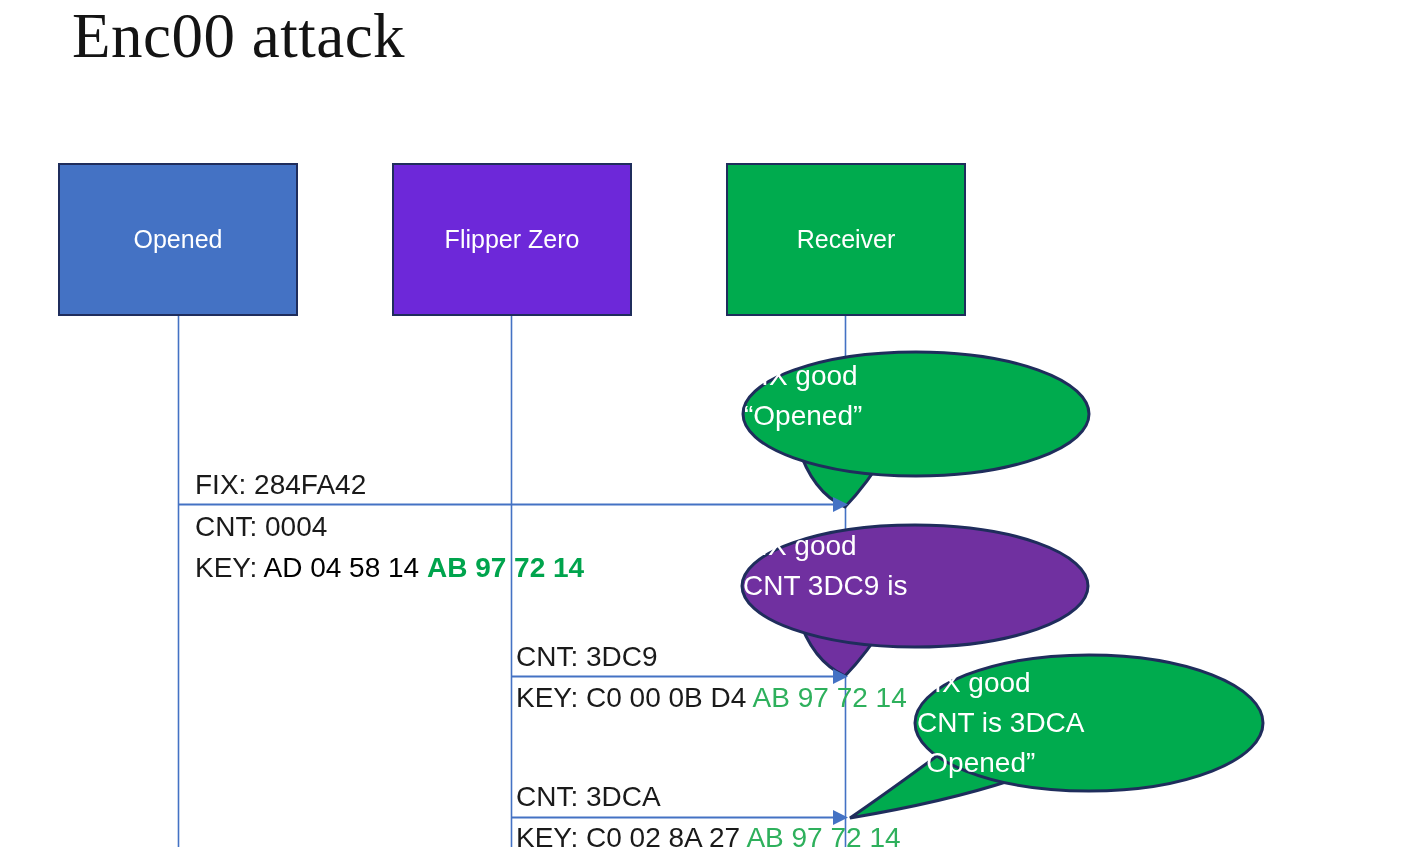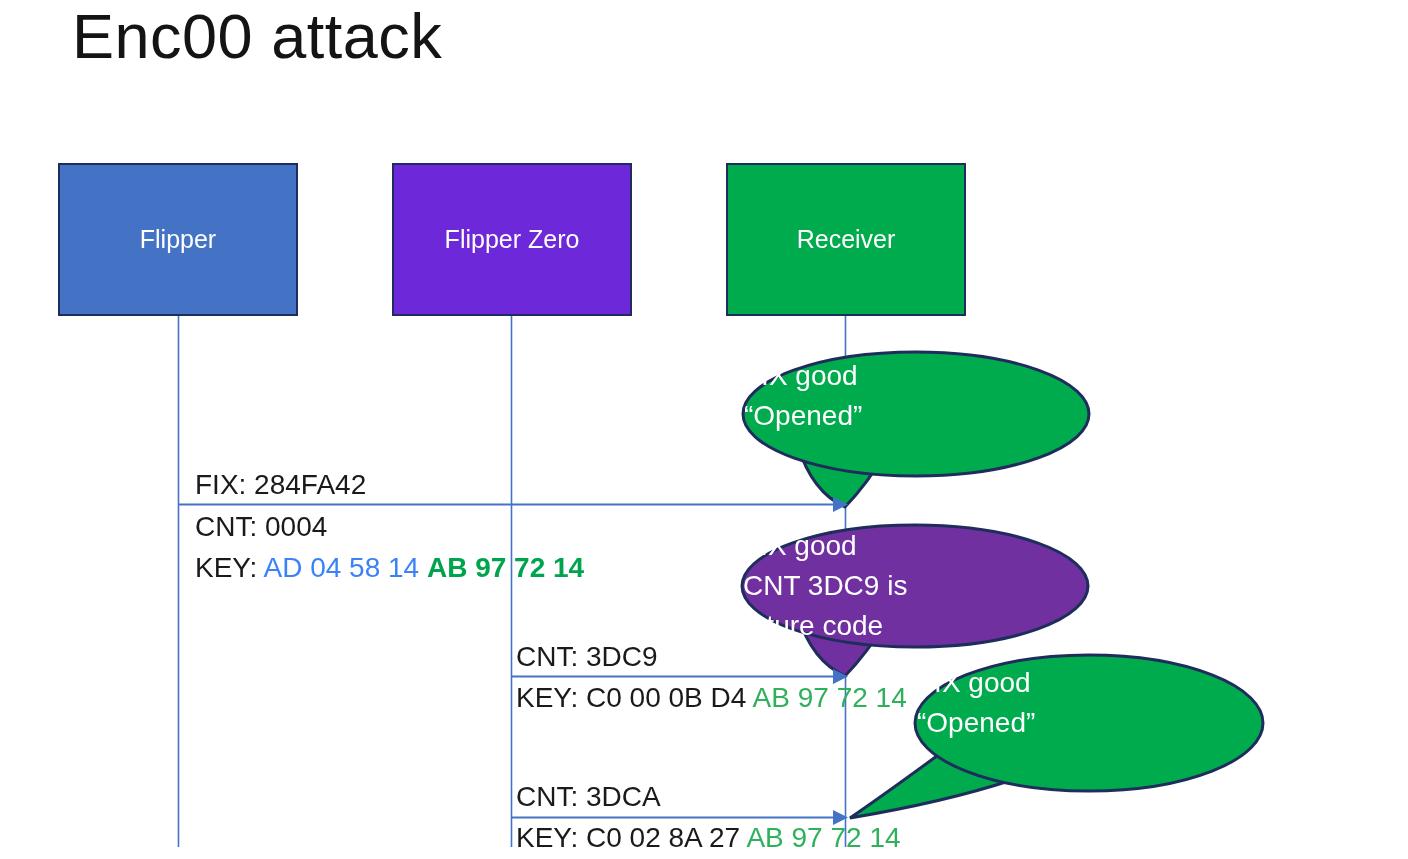--- a/index.html
+++ b/index.html
@@ -3,37 +3,37 @@
 <meta charset="utf-8">
 <style>
   html,body{margin:0;padding:0;background:#ffffff;}
   .canvas{
     position:relative;width:1408px;height:859px;background:#ffffff;
     overflow:hidden;font-family:"Liberation Sans",sans-serif;
   }
   .slide-title{
     position:absolute;left:72px;top:0px;margin:0;
     font-size:63px;font-weight:300;letter-spacing:0.5px;color:#141414;
-    font-family:Liberation Sans, sans-serif;white-space:nowrap;
+    font-family:Liberation Serif, serif;white-space:nowrap;
   }
   .overlay{position:absolute;left:0;top:0;pointer-events:none;}
   .actor{
     position:absolute;top:163px;width:240px;height:153px;
     box-sizing:border-box;border:2.5px solid #1F2D5C;
     display:flex;align-items:center;justify-content:center;
     color:#ffffff;font-size:25px;font-weight:400;text-align:center;
   }
   .actor-remote{left:58px;background:#4472C4;}
   .actor-flipper{left:392px;background:#6d28d9;}
   .actor-receiver{left:726px;background:#00AB4E;}
   .msg{
     position:absolute;font-size:28px;color:#1a1a1a;white-space:nowrap;
     line-height:30px;
   }
-  .key-red{color:#3b82f6;}
+  .key-red{color:#000000;}
   .key-green-bold{color:#00A44D;font-weight:bold;}
   .key-green{color:#2EB05C;}
   .callout-text{
     position:absolute;width:344px;text-align:left;color:#ffffff;
     font-size:28px;line-height:40px;
   }
   .ct-1{left:744px;top:356px;}
   .ct-2{left:743px;top:526px;}
   .ct-3{left:917px;top:663px;}
 </style>
@@ -73,21 +73,21 @@
       <line x1="512" y1="676.5" x2="834" y2="676.5" stroke="#4472C4" stroke-width="2"></line>
       <polygon points="833,669 848,676.5 833,684" fill="#4472C4"></polygon>
     </g>
     <g>
       <line x1="512" y1="817.5" x2="834" y2="817.5" stroke="#4472C4" stroke-width="2"></line>
       <polygon points="833,810 848,817.5 833,825" fill="#4472C4"></polygon>
     </g>
   </svg>
 
   <div class="actor actor-remote">
-    <span>Flipper</span>
+    <span>Opened</span>
   </div>
   <div class="actor actor-flipper">
     <span>Flipper Zero</span>
   </div>
   <div class="actor actor-receiver">
     <span>Receiver</span>
   </div>
 
   <div class="msg" style="left:195px;top:470px">FIX: 284FA42</div>
   <div class="msg" style="left:195px;top:512px">CNT: 0004</div>
@@ -105,20 +105,20 @@
     <span>KEY: C0 02 8A 27 </span><span class="key-green">AB 97 72 14</span>
   </div>
 
   <div class="callout-text ct-1">
     <div>FIX good</div>
     <div>“Opened”</div>
   </div>
   <div class="callout-text ct-2">
     <div>FIX good</div>
     <div>CNT 3DC9 is</div>
-    <div>future code</div>
   </div>
   <div class="callout-text ct-3">
     <div>FIX good</div>
+    <div>CNT is 3DCA</div>
     <div>“Opened”</div>
   </div>
 
 </div>
 
 </body></html>

